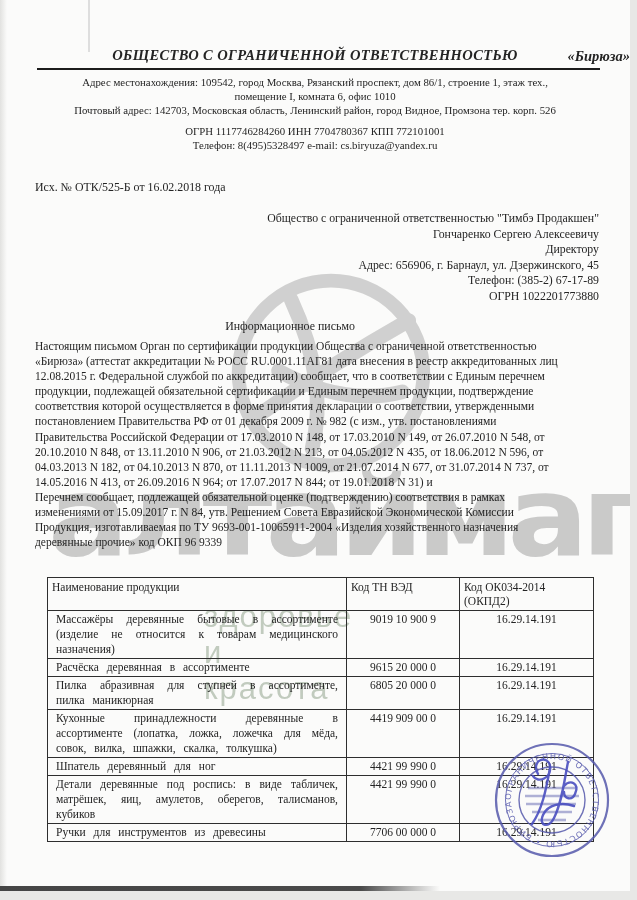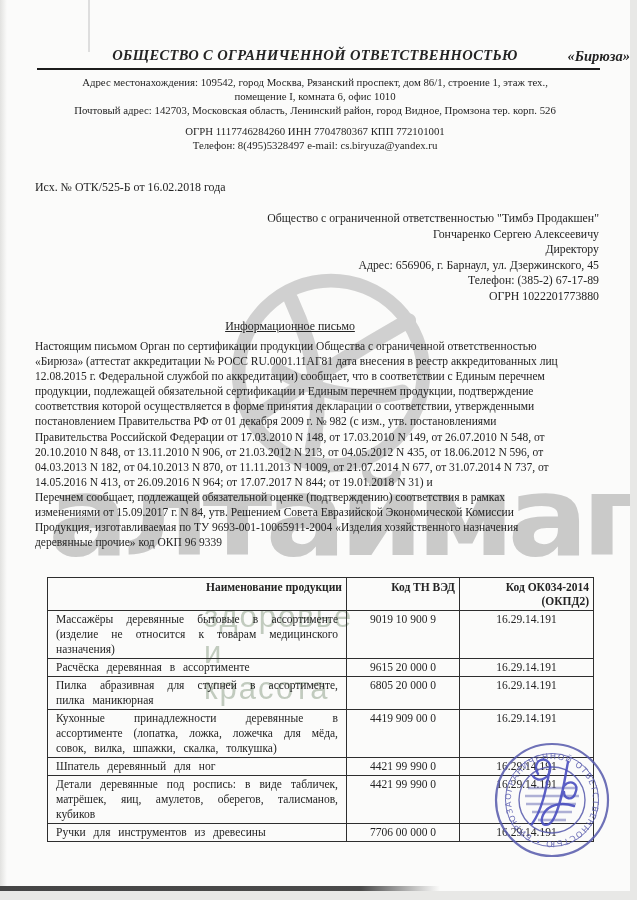--- a/index.html
+++ b/index.html
@@ -27,35 +27,35 @@
   .lh-rule{position:absolute;left:37px;top:68px;width:563px;height:2px;background:#1c1c1c;}
   .lh-addr{position:absolute;left:15px;top:75px;width:600px;text-align:center;
     font-size:10.8px;line-height:14px;}
   .lh-reg{position:absolute;left:15px;top:124px;width:600px;text-align:center;
     font-size:10.8px;line-height:14px;}
 
   
   .ref-line{position:absolute;left:35px;top:180px;font-size:11.9px;}
   .recipient{position:absolute;right:31px;top:211px;width:480px;text-align:right;
     font-size:11.8px;line-height:15.6px;}
-  .letter-title{position:absolute;left:0;top:319px;width:580px;text-align:center;font-size:11.9px;text-decoration:underline;}
+  .letter-title{position:absolute;left:0;top:319px;width:580px;text-align:center;font-size:11.9px;}
 
   
   .body-text{position:absolute;left:35px;top:339px;width:578px;
     font-size:11.5px;line-height:15.1px;}
   .body-text div{white-space:nowrap;}
 
   
   table.products{
     position:absolute;left:47px;top:577px;width:546px;
     border-collapse:collapse;table-layout:fixed;
     font-size:11.5px;line-height:15px;
   }
   table.products th,table.products td{border:1px solid #2e2e2e;padding:1px 8px;vertical-align:top;}
-  table.products th{font-weight:bold;text-align:right;padding:2px 4px;}
+  table.products th{font-weight:normal;text-align:left;padding:2px 4px;}
   .col-name{width:299px;}
   .col-tnved{width:113px;}
   .col-okpd{width:134px;}
   td.c-name{text-align:justify;word-spacing:5px;padding-left:7px;padding-right:10px;}
   td.c-code{text-align:center;}
   th.pre{white-space:pre-line;line-height:14px;}
 
   
   .wm{pointer-events:none;}
   .wm-logo{position:absolute;left:226px;top:268px;width:210px;height:210px;opacity:.42;}

